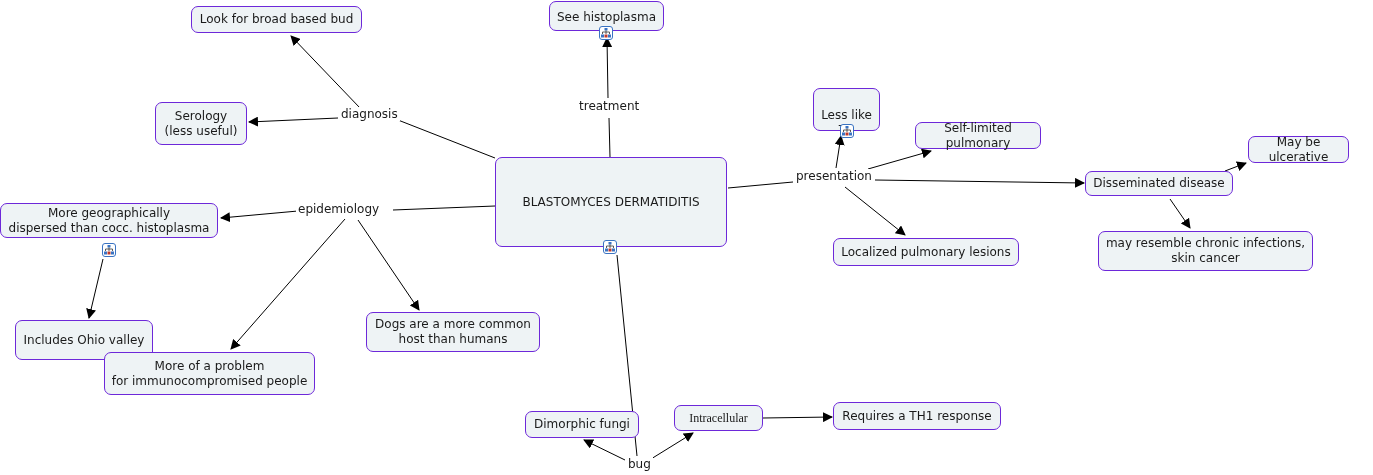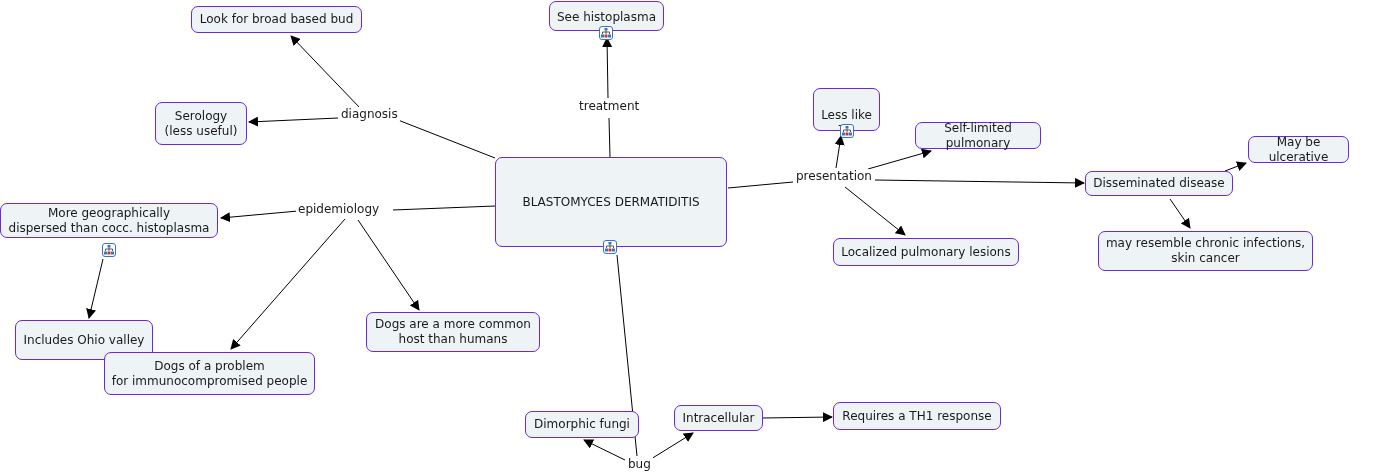--- a/index.html
+++ b/index.html
@@ -73,26 +73,26 @@
 TB</div>
 <div class="concept" style="left:915px; top:122px; width:126px; height:27px;">Self-limited pulmonary</div>
 <div class="concept" style="left:1085px; top:171px; width:148px; height:25px;">Disseminated disease</div>
 <div class="concept" style="left:1248px; top:136px; width:101px; height:27px;">May be ulcerative</div>
 <div class="concept" style="left:1098px; top:231px; width:215px; height:40px;">may resemble chronic infections,
 skin cancer</div>
 <div class="concept" style="left:833px; top:238px; width:186px; height:28px;">Localized pulmonary lesions</div>
 <div class="concept" style="left:0px; top:203px; width:218px; height:35px;">More geographically
 dispersed than cocc. histoplasma</div>
 <div class="concept" style="left:15px; top:320px; width:138px; height:40px;">Includes Ohio valley</div>
-<div class="concept" style="left:104px; top:352px; width:211px; height:43px;">Dogs of a problem
+<div class="concept" style="left:104px; top:352px; width:211px; height:43px;">More of a problem
 for immunocompromised people</div>
 <div class="concept" style="left:348px; top:312px; width:174px; height:40px;margin-left:18px;">Dogs are a more common
 host than humans</div>
 <div class="concept" style="left:493px; top:411px; width:114px; height:27px;margin-left:32px;">Dimorphic fungi</div>
-<div class="concept" style="left:674px; top:405px; width:89px; height:26px;">Intracellular</div>
+<div class="concept" style="left:674px; top:405px; width:89px; height:26px;font-family:Liberation Serif, serif;">Intracellular</div>
 <div class="concept" style="left:833px; top:402px; width:168px; height:28px;">Requires a TH1 response</div>
 
 <div class="res-icon" style="left:603px; top:240px;">
   <svg width="10" height="10" viewBox="0 0 10 10">
       <rect x="3.5" y="0" width="3" height="2.5" fill="#3a73c2"></rect>
       <path d="M5 2.5V4M1.5 4H8.5M1.5 4V6M8.5 4V6M5 4V6" stroke="#333" stroke-width="0.8" fill="none"></path>
       <rect x="0" y="6.5" width="3" height="3" fill="#3a73c2"></rect>
       <rect x="3.5" y="6.5" width="3" height="3" fill="#c0392b"></rect>
       <rect x="7" y="6.5" width="3" height="3" fill="#3a73c2"></rect>
     </svg>

